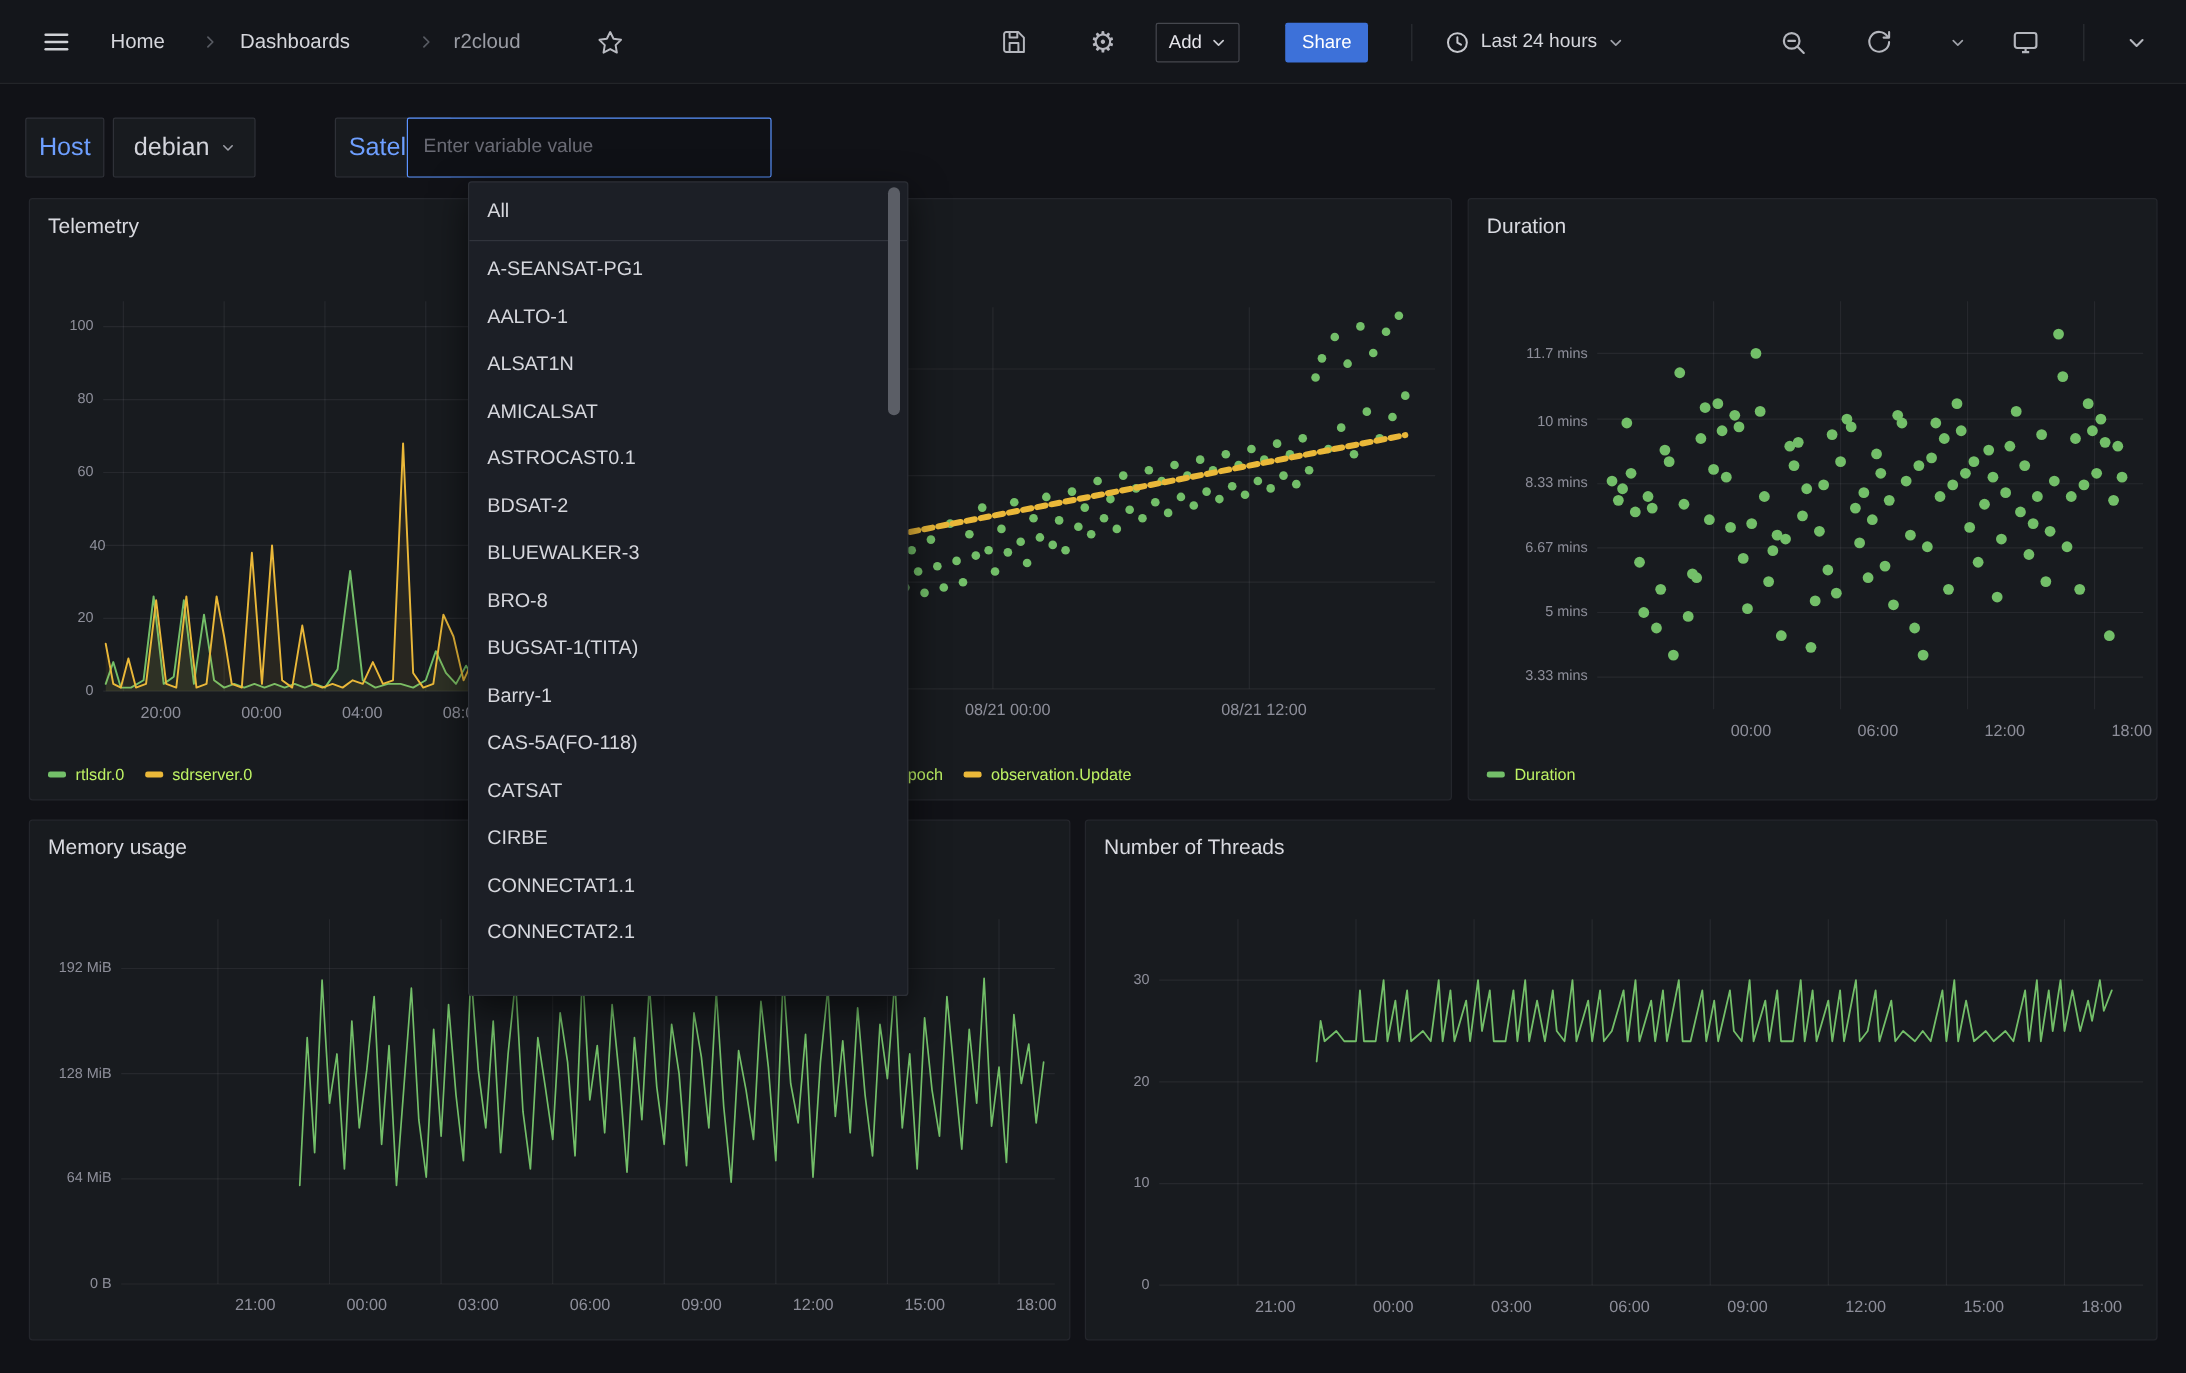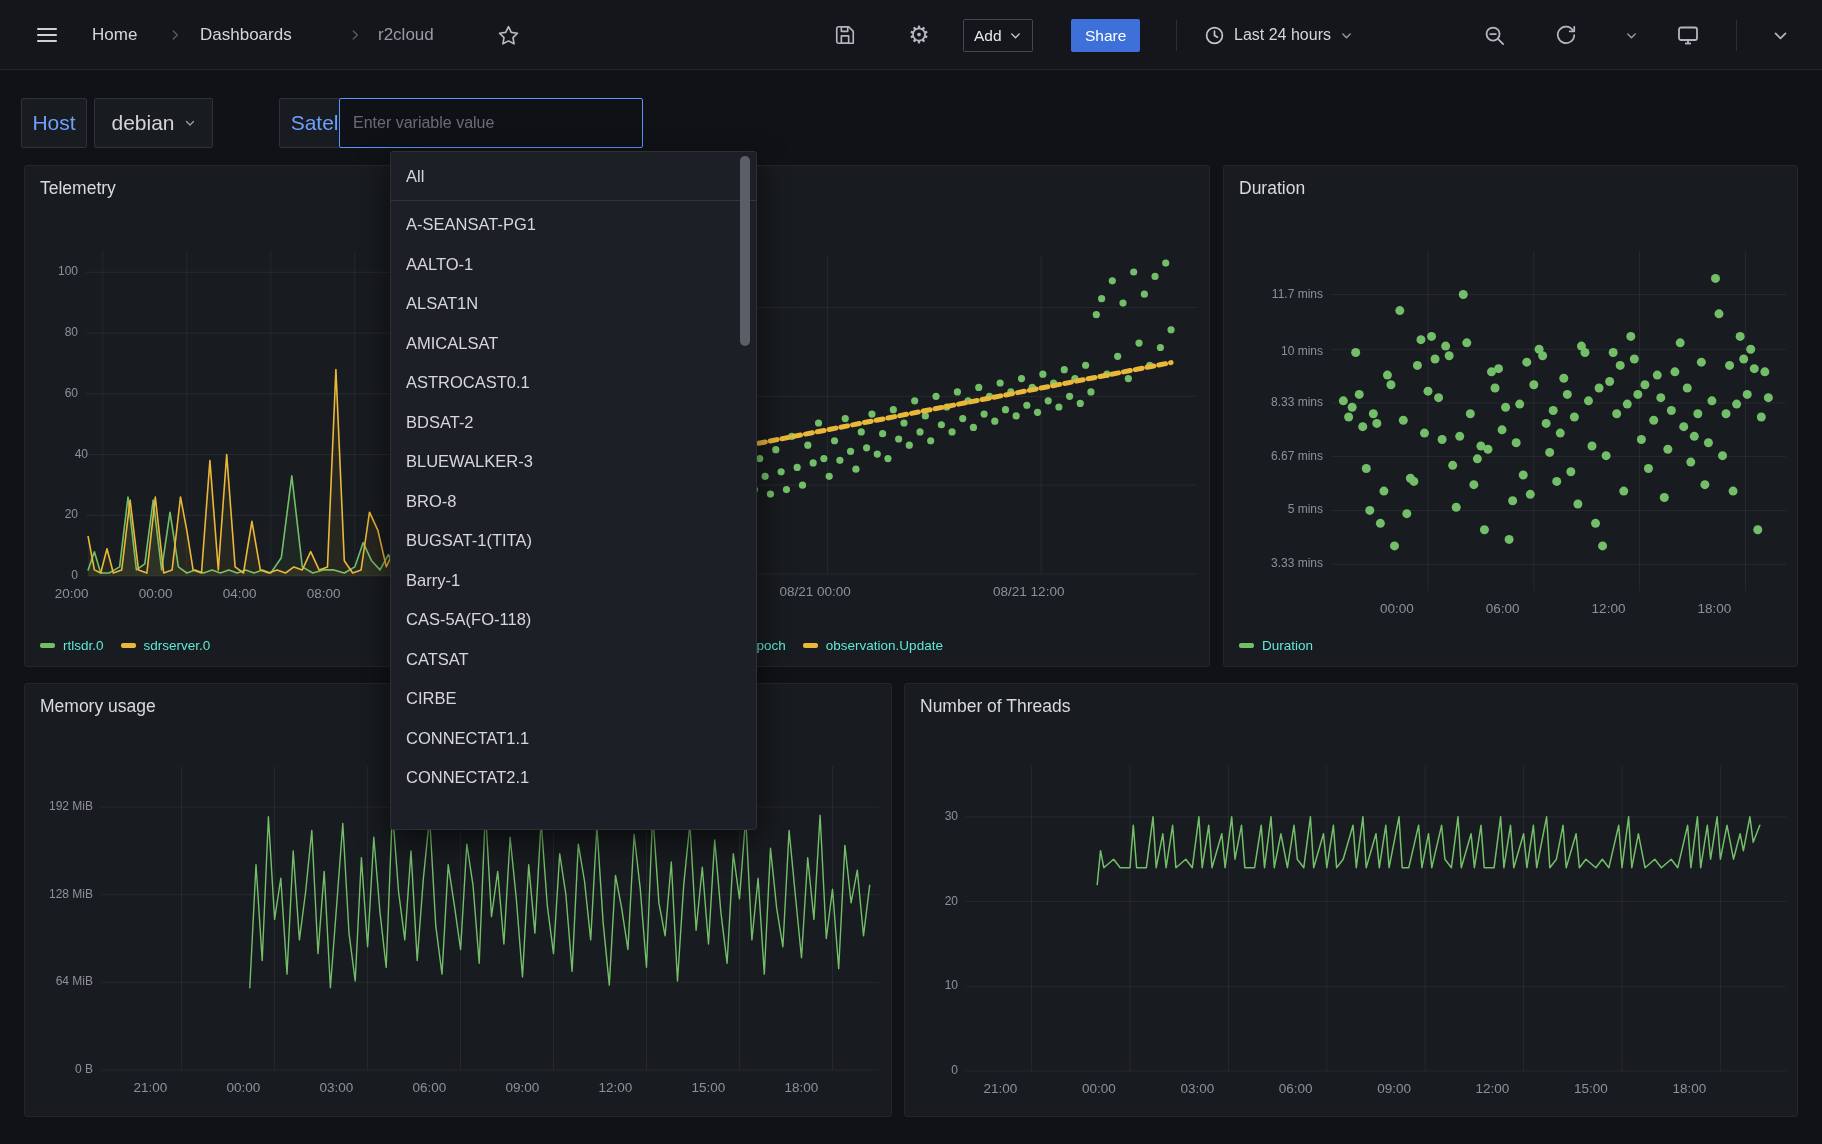--- a/index.html
+++ b/index.html
@@ -42,23 +42,23 @@
   .dd-divider { height:1px; background:#31343c; margin:0 0 4px 0; }
   #dd-scroll { position:absolute; right:6px; top:4px; width:10px; height:190px;
     background:#5b5e66; border-radius:5px; cursor:pointer; }
 
   
   .panel { position:absolute; background:#181b1f; border:1px solid #24262c; border-radius:3px; z-index:1; }
   .panel-title { position:absolute; left:15px; top:12px; font-size:17.5px; font-weight:500; color:#d9dae0; cursor:pointer; }
   .plot { position:absolute; }
   .plot svg { display:block; overflow:visible; }
   .tick-y { position:absolute; width:78px; text-align:right; font-size:12px; color:rgba(204,204,220,.65); }
-  .tick-x { position:absolute; width:96px; text-align:left; font-size:13.5px; color:rgba(204,204,220,.65); }
+  .tick-x { position:absolute; width:96px; text-align:right; font-size:13.5px; color:rgba(204,204,220,.65); }
   .legend { position:absolute; left:15px; bottom:13px; display:flex; gap:17px; z-index:2; }
-  .lg { display:flex; align-items:center; gap:8px; font-size:13.5px; color:#5eead4; cursor:pointer; }
+  .lg { display:flex; align-items:center; gap:8px; font-size:13.5px; color:#bef264; cursor:pointer; }
   .lg i { width:15px; height:4.5px; border-radius:2px; display:block; }
 </style>
 </head>
 <body>
 
 <div id="navbar">
   <span class="nav-ic" style="left:26px;width:42px;">
     <svg width="24" height="24" viewBox="0 0 24 24" fill="none" stroke="#d0d1d6" stroke-width="2" stroke-linecap="round">
         <line x1="3" y1="6" x2="21" y2="6"></line>
         <line x1="3" y1="12" x2="21" y2="12"></line>

